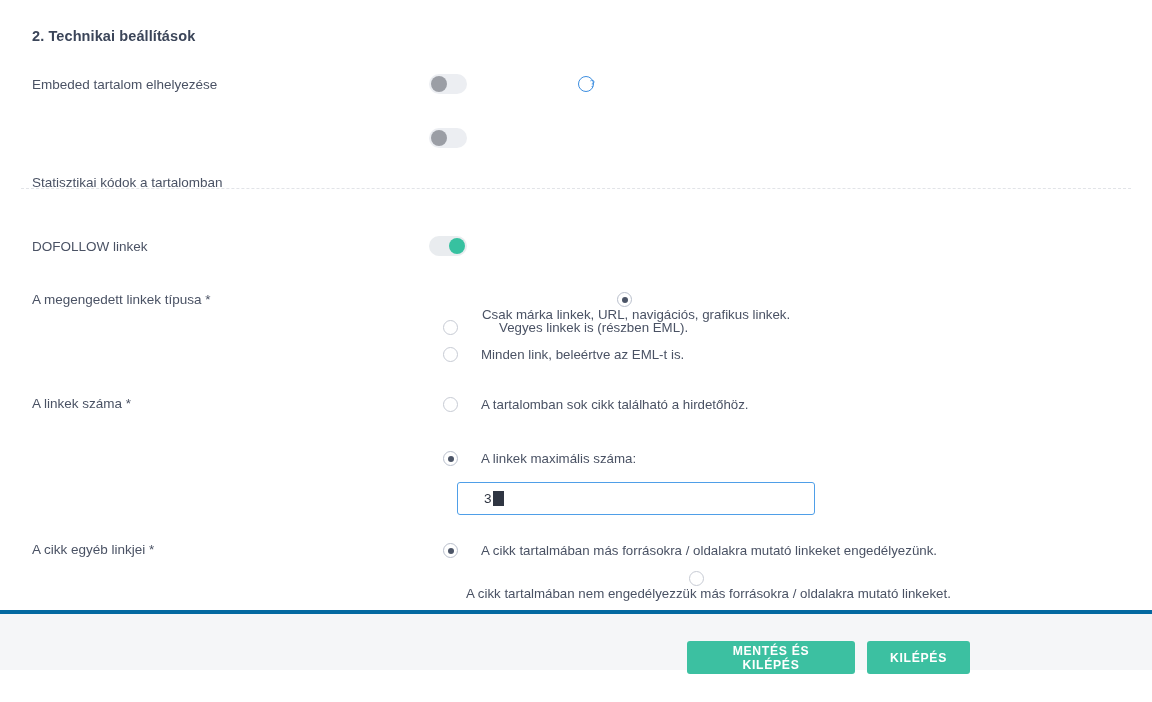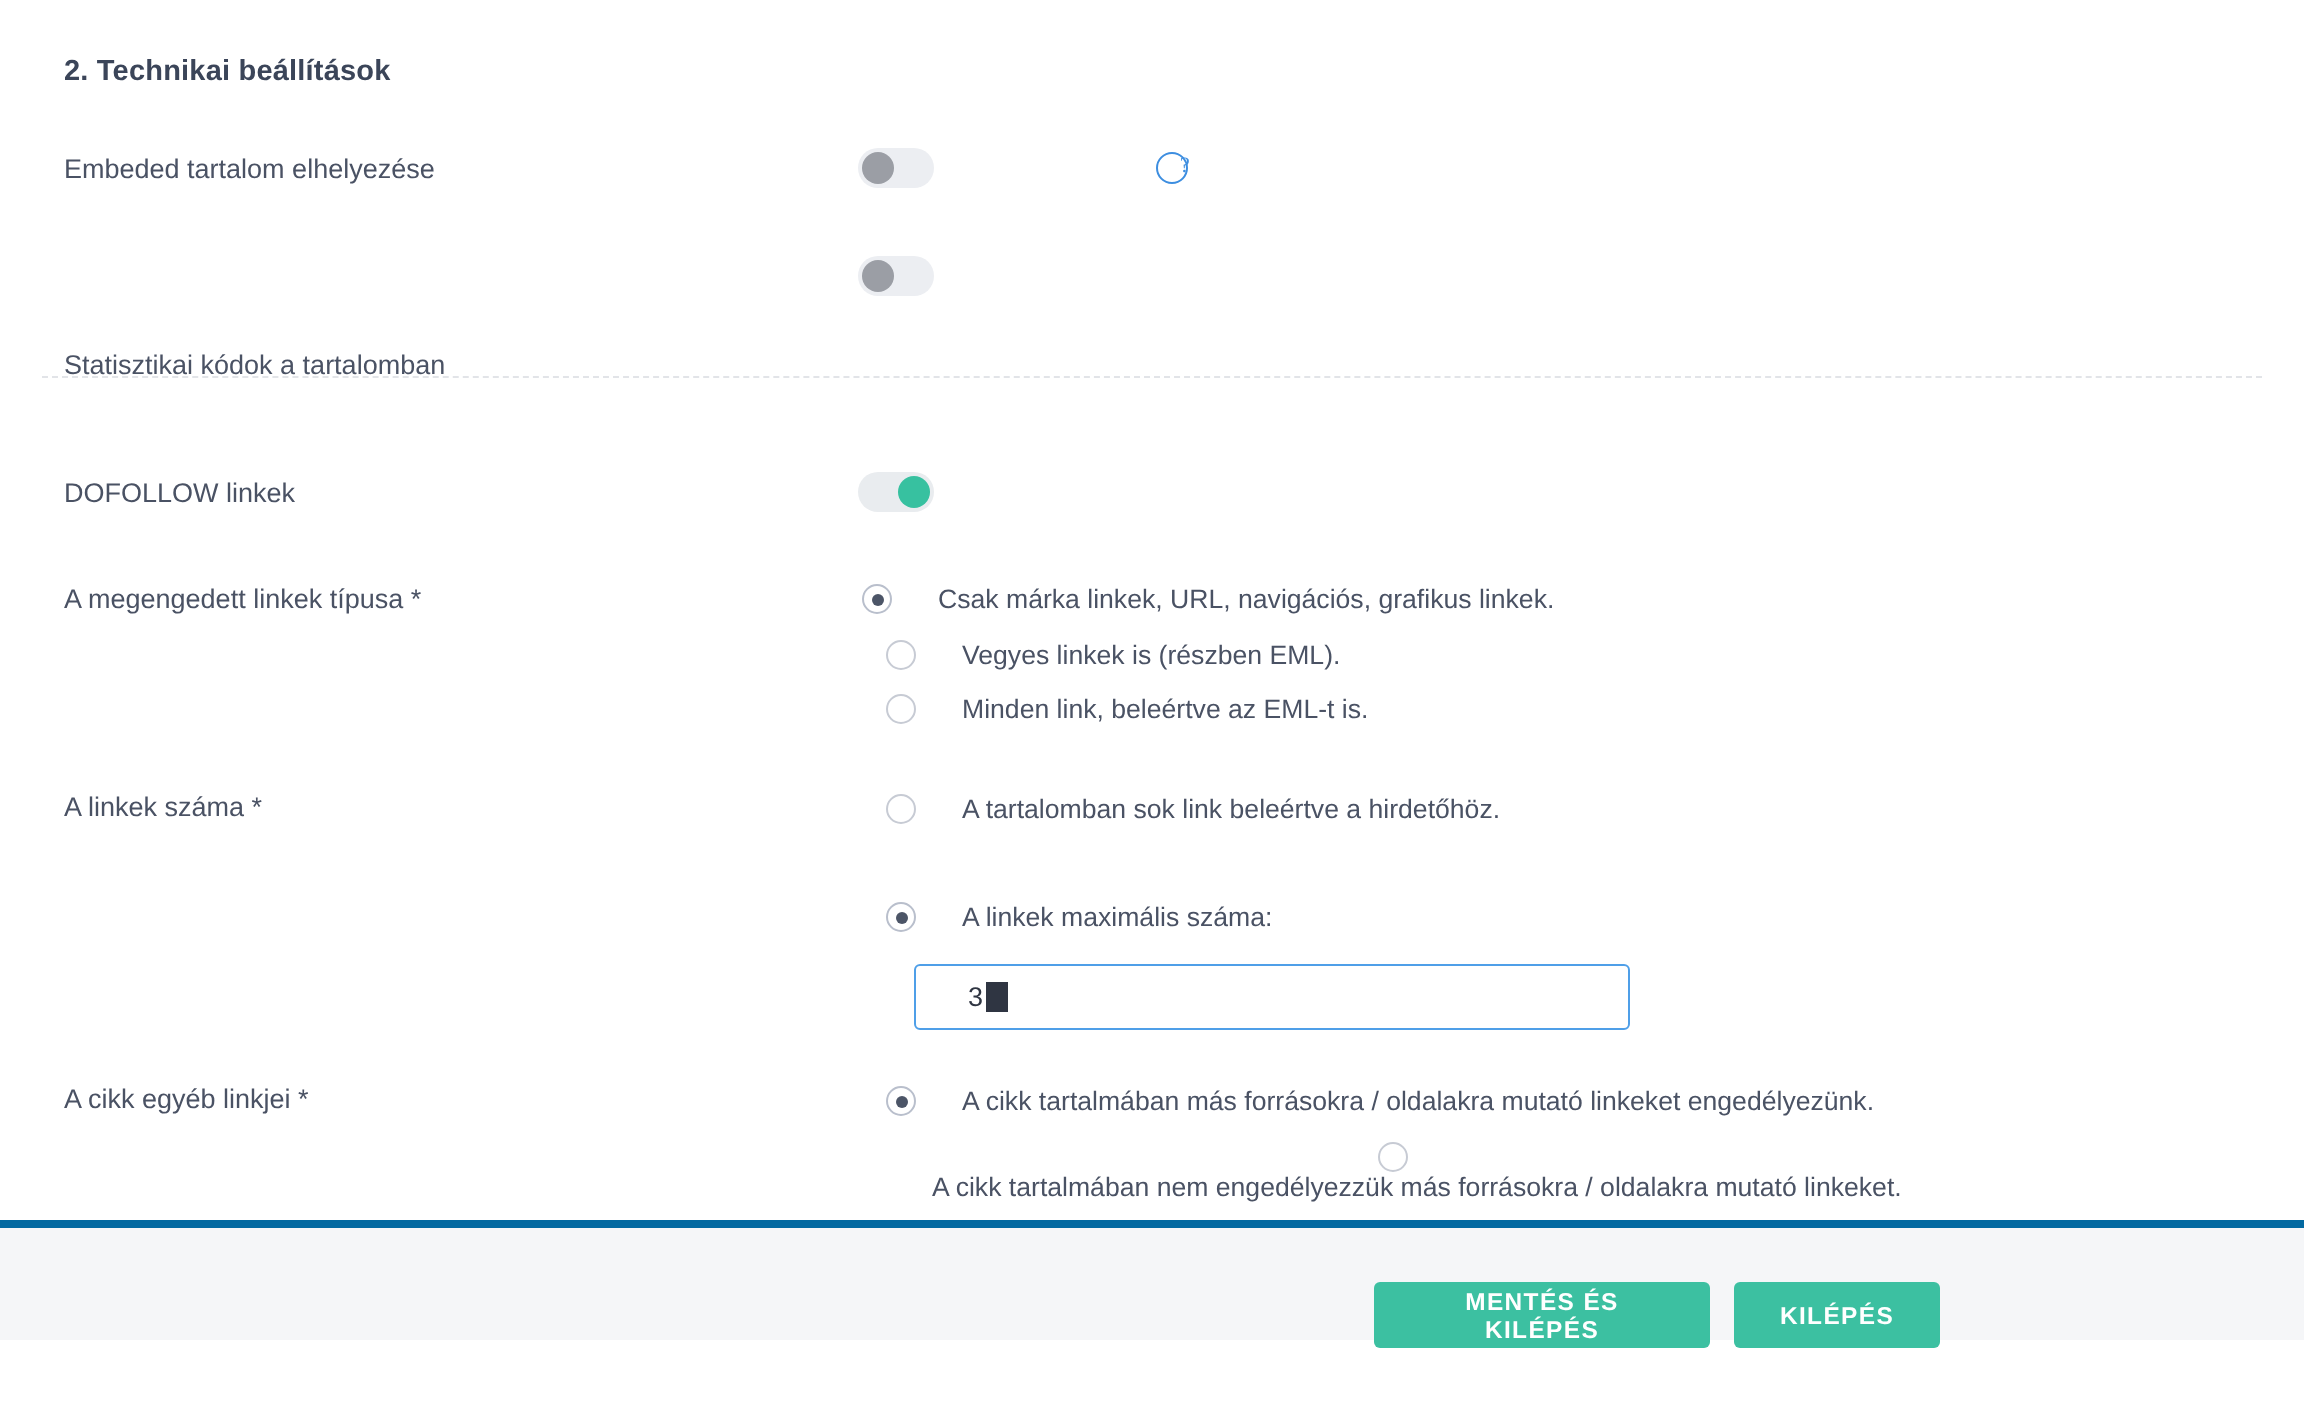--- a/index.html
+++ b/index.html
@@ -190,38 +190,38 @@
 
     <div class="divider"></div>
 
     <div class="row-label" style="top:239px;">DOFOLLOW linkek</div>
     <div class="toggle on" style="left:429px; top:236px;">
       <div class="knob"></div>
     </div>
 
     <div class="row-label" style="top:292px;">A megengedett linkek típusa *</div>
 
-    <div class="radio-opt" style="left:420px; top:292px;">
+    <div class="radio-opt" style="left:448px; top:292px;flex-direction:column;">
       <span class="radio checked"></span>
       <span class="radio-label">Csak márka linkek, URL, navigációs, grafikus linkek.</span>
     </div>
-    <div class="radio-opt" style="left:432px; top:320px;">
+    <div class="radio-opt" style="left:432px; top:320px;gap:18px;">
       <span class="radio"></span>
       <span class="radio-label">Vegyes linkek is (részben EML).</span>
     </div>
     <div class="radio-opt" style="left:432px; top:347px;">
       <span class="radio"></span>
       <span class="radio-label">Minden link, beleértve az EML-t is.</span>
     </div>
 
     <div class="row-label" style="top:396px;">A linkek száma *</div>
 
     <div class="radio-opt" style="left:432px; top:397px;">
       <span class="radio"></span>
-      <span class="radio-label">A tartalomban sok link beleértve a hirdetőhöz.</span>
+      <span class="radio-label">A tartalomban sok cikk található a hirdetőhöz.</span>
     </div>
     <div class="radio-opt" style="left:432px; top:451px;">
       <span class="radio checked"></span>
       <span class="radio-label">A linkek maximális száma:</span>
     </div>
 
     <div class="num-input" title="3">
       <span>3</span>
         <span class="caret"></span>
     </div>

